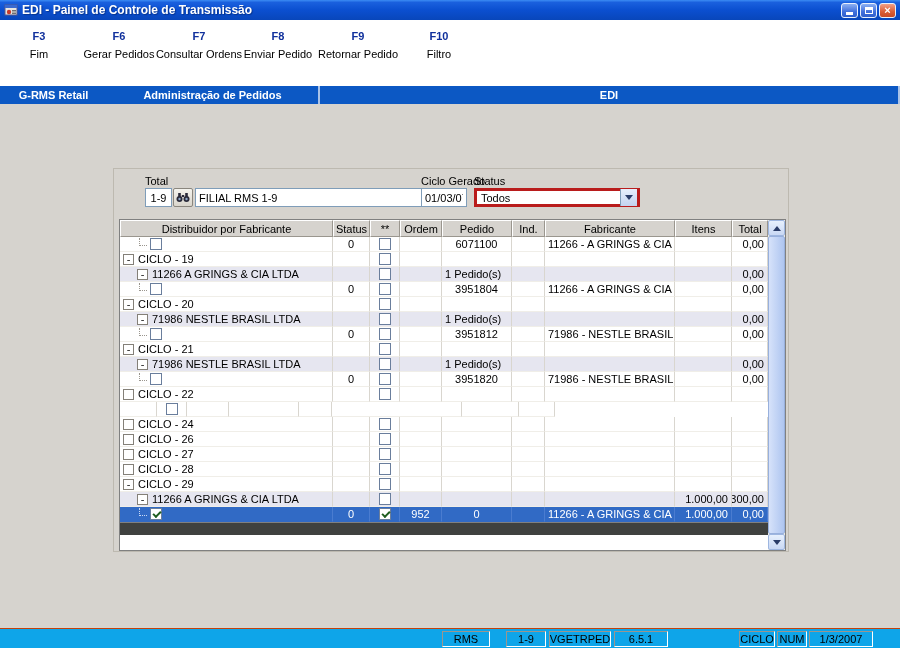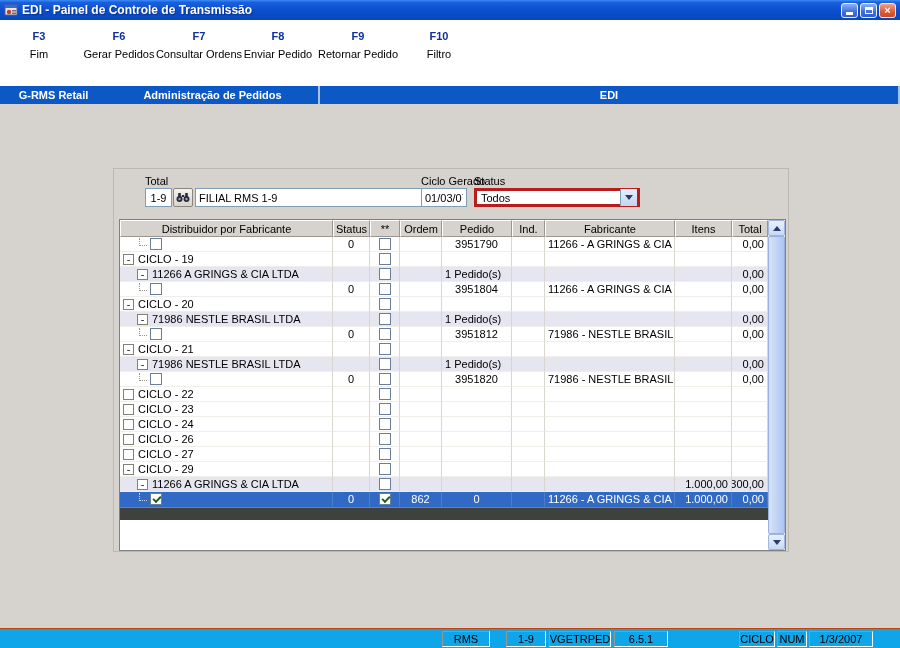--- a/index.html
+++ b/index.html
@@ -268,21 +268,21 @@
           <div class="grow t-pedido">
             <div class="cell cdist" style="width: 213px;">
               <span class="elbow"></span>
               <span class="cb"></span>
             </div>
             <div class="cell" style="width: 37px;">0</div>
             <div class="cell" style="width: 30px;">
               <span class="cb"></span>
             </div>
             <div class="cell" style="width: 42px;"></div>
-            <div class="cell" style="width: 70px;">3951790</div>
+            <div class="cell" style="width: 70px;">6071100</div>
             <div class="cell" style="width: 33px;"></div>
             <div class="cell l" style="width: 130px;">11266 - A GRINGS &amp; CIA</div>
             <div class="cell r" style="width: 57px;"></div>
             <div class="cell r" style="width: 36px;">0,00</div>
           </div>
           <div class="grow t-ciclo">
             <div class="cell cdist" style="width: 213px;">
               <span class="treebox">-</span>
               <span class="tlab">CICLO - 19</span>
             </div>
@@ -435,24 +435,20 @@
               <span class="cb"></span>
             </div>
             <div class="cell" style="width: 42px;"></div>
             <div class="cell" style="width: 70px;"></div>
             <div class="cell" style="width: 33px;"></div>
             <div class="cell l" style="width: 130px;"></div>
             <div class="cell r" style="width: 57px;"></div>
             <div class="cell r" style="width: 36px;"></div>
           </div>
           <div class="grow t-ciclo">
-            <div class="cell cdist" style="width: 213px;">
-              <span class="treebox"></span>
-              <span class="tlab">CICLO - 23</span>
-            </div>
             <div class="cell" style="width: 37px;"></div>
             <div class="cell" style="width: 30px;">
               <span class="cb"></span>
             </div>
             <div class="cell" style="width: 42px;"></div>
             <div class="cell" style="width: 70px;"></div>
             <div class="cell" style="width: 33px;"></div>
             <div class="cell l" style="width: 130px;"></div>
             <div class="cell r" style="width: 57px;"></div>
             <div class="cell r" style="width: 36px;"></div>
@@ -500,20 +496,36 @@
             </div>
             <div class="cell" style="width: 42px;"></div>
             <div class="cell" style="width: 70px;"></div>
             <div class="cell" style="width: 33px;"></div>
             <div class="cell l" style="width: 130px;"></div>
             <div class="cell r" style="width: 57px;"></div>
             <div class="cell r" style="width: 36px;"></div>
           </div>
           <div class="grow t-ciclo">
             <div class="cell cdist" style="width: 213px;">
+              <span class="treebox"></span>
+              <span class="tlab">CICLO - 28</span>
+            </div>
+            <div class="cell" style="width: 37px;"></div>
+            <div class="cell" style="width: 30px;">
+              <span class="cb"></span>
+            </div>
+            <div class="cell" style="width: 42px;"></div>
+            <div class="cell" style="width: 70px;"></div>
+            <div class="cell" style="width: 33px;"></div>
+            <div class="cell l" style="width: 130px;"></div>
+            <div class="cell r" style="width: 57px;"></div>
+            <div class="cell r" style="width: 36px;"></div>
+          </div>
+          <div class="grow t-ciclo">
+            <div class="cell cdist" style="width: 213px;">
               <span class="treebox">-</span>
               <span class="tlab">CICLO - 29</span>
             </div>
             <div class="cell" style="width: 37px;"></div>
             <div class="cell" style="width: 30px;">
               <span class="cb"></span>
             </div>
             <div class="cell" style="width: 42px;"></div>
             <div class="cell" style="width: 70px;"></div>
             <div class="cell" style="width: 33px;"></div>
@@ -539,21 +551,21 @@
           </div>
           <div class="grow t-pedido sel">
             <div class="cell cdist" style="width: 213px;">
               <span class="elbow"></span>
               <span class="cb on"></span>
             </div>
             <div class="cell" style="width: 37px;">0</div>
             <div class="cell" style="width: 30px;">
               <span class="cb on"></span>
             </div>
-            <div class="cell" style="width: 42px;">862</div>
+            <div class="cell" style="width: 42px;">952</div>
             <div class="cell" style="width: 70px;">0</div>
             <div class="cell" style="width: 33px;"></div>
             <div class="cell l" style="width: 130px;">11266 - A GRINGS &amp; CIA</div>
             <div class="cell r" style="width: 57px;">1.000,00</div>
             <div class="cell r" style="width: 36px;">0,00</div>
           </div>
         </div>
       <div class="filler"></div>
     </div>
     <div class="vscroll">

